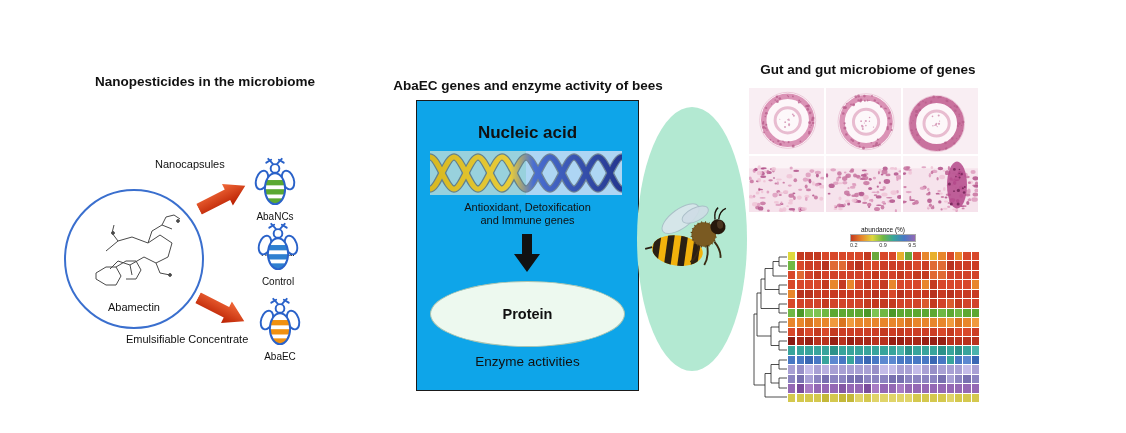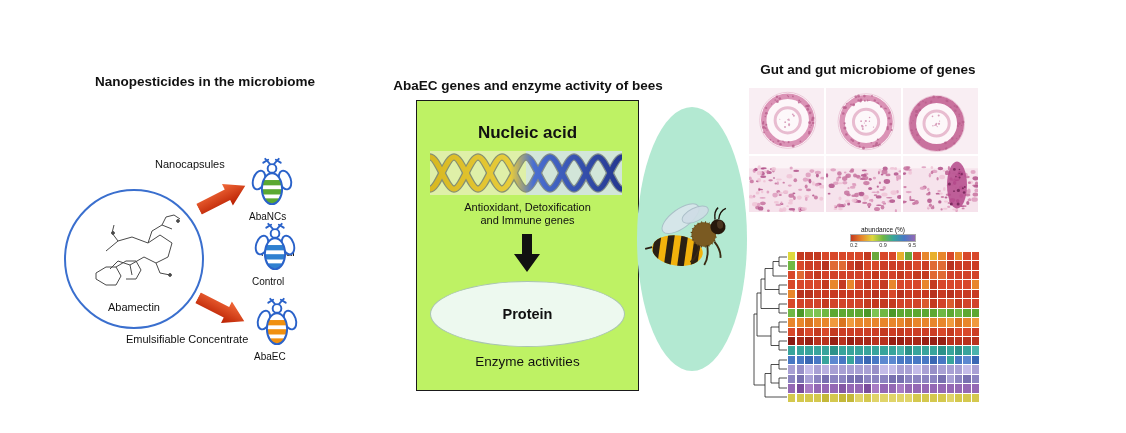--- a/index.html
+++ b/index.html
@@ -15,29 +15,29 @@
                border:2.5px solid #3a6fce;border-radius:50%;background:#fff;}
   #chem-circle svg{position:absolute;left:0;top:0;}
   .chem-label{position:absolute;left:0;bottom:14px;width:100%;text-align:center;font-size:11px;}
   .small-label{position:absolute;font-size:11px;padding-left:20px;}
   #lbl-nano{left:135px;top:158px;}
   #lbl-normal{left:221px;top:246px;margin-left:20px;}
   #lbl-ec{left:106px;top:333px;}
   .red-arrow{position:absolute;}
   #arrow-up{left:196px;top:184px;transform:rotate(-27deg);}
   #arrow-down{left:195px;top:297px;transform:rotate(27deg);}
-  .bee-slot{position:absolute;width:52px;display:flex;flex-direction:column;}
+  .bee-slot{position:absolute;width:52px;display:flex;flex-direction:column;align-items:center;}
   #bee0{left:249px;top:154px;}
   #bee1{left:252px;top:219px;}
   #bee2{left:254px;top:294px;}
   .bee-label{font-size:10px;margin-top:-1px;white-space:nowrap;}
 
   
   #mid-box{position:absolute;left:416px;top:100px;width:221px;height:289px;
-           border:1.5px solid #1a1a1a;background:#bef264;text-decoration:underline;}
+           border:1.5px solid #1a1a1a;background:#0ea5e9;text-decoration:underline;}
   #nucleic{position:absolute;top:22px;left:0;width:100%;text-align:center;font-size:17px;font-weight:bold;}
   #dna{position:absolute;top:50px;left:13px;}
   #genes1{position:absolute;top:100px;left:0;width:100%;text-align:center;font-size:11px;}
   #genes2{position:absolute;top:113px;left:0;width:100%;text-align:center;font-size:11px;}
   #down-arrow{position:absolute;top:133px;left:97px;}
   #protein-ellipse{position:absolute;top:180px;left:13px;width:193px;height:64px;border-radius:50%;
                    background:#edf9ef;border:1px solid #a9c4b1;display:flex;align-items:center;justify-content:center;}
   #protein-ellipse span{font-size:14.5px;font-weight:bold;}
   #enzyme{position:absolute;top:253px;left:0;width:100%;text-align:center;font-size:13.5px;}
   #green-ellipse{position:absolute;left:637px;top:107px;width:110px;height:264px;border-radius:50%;

